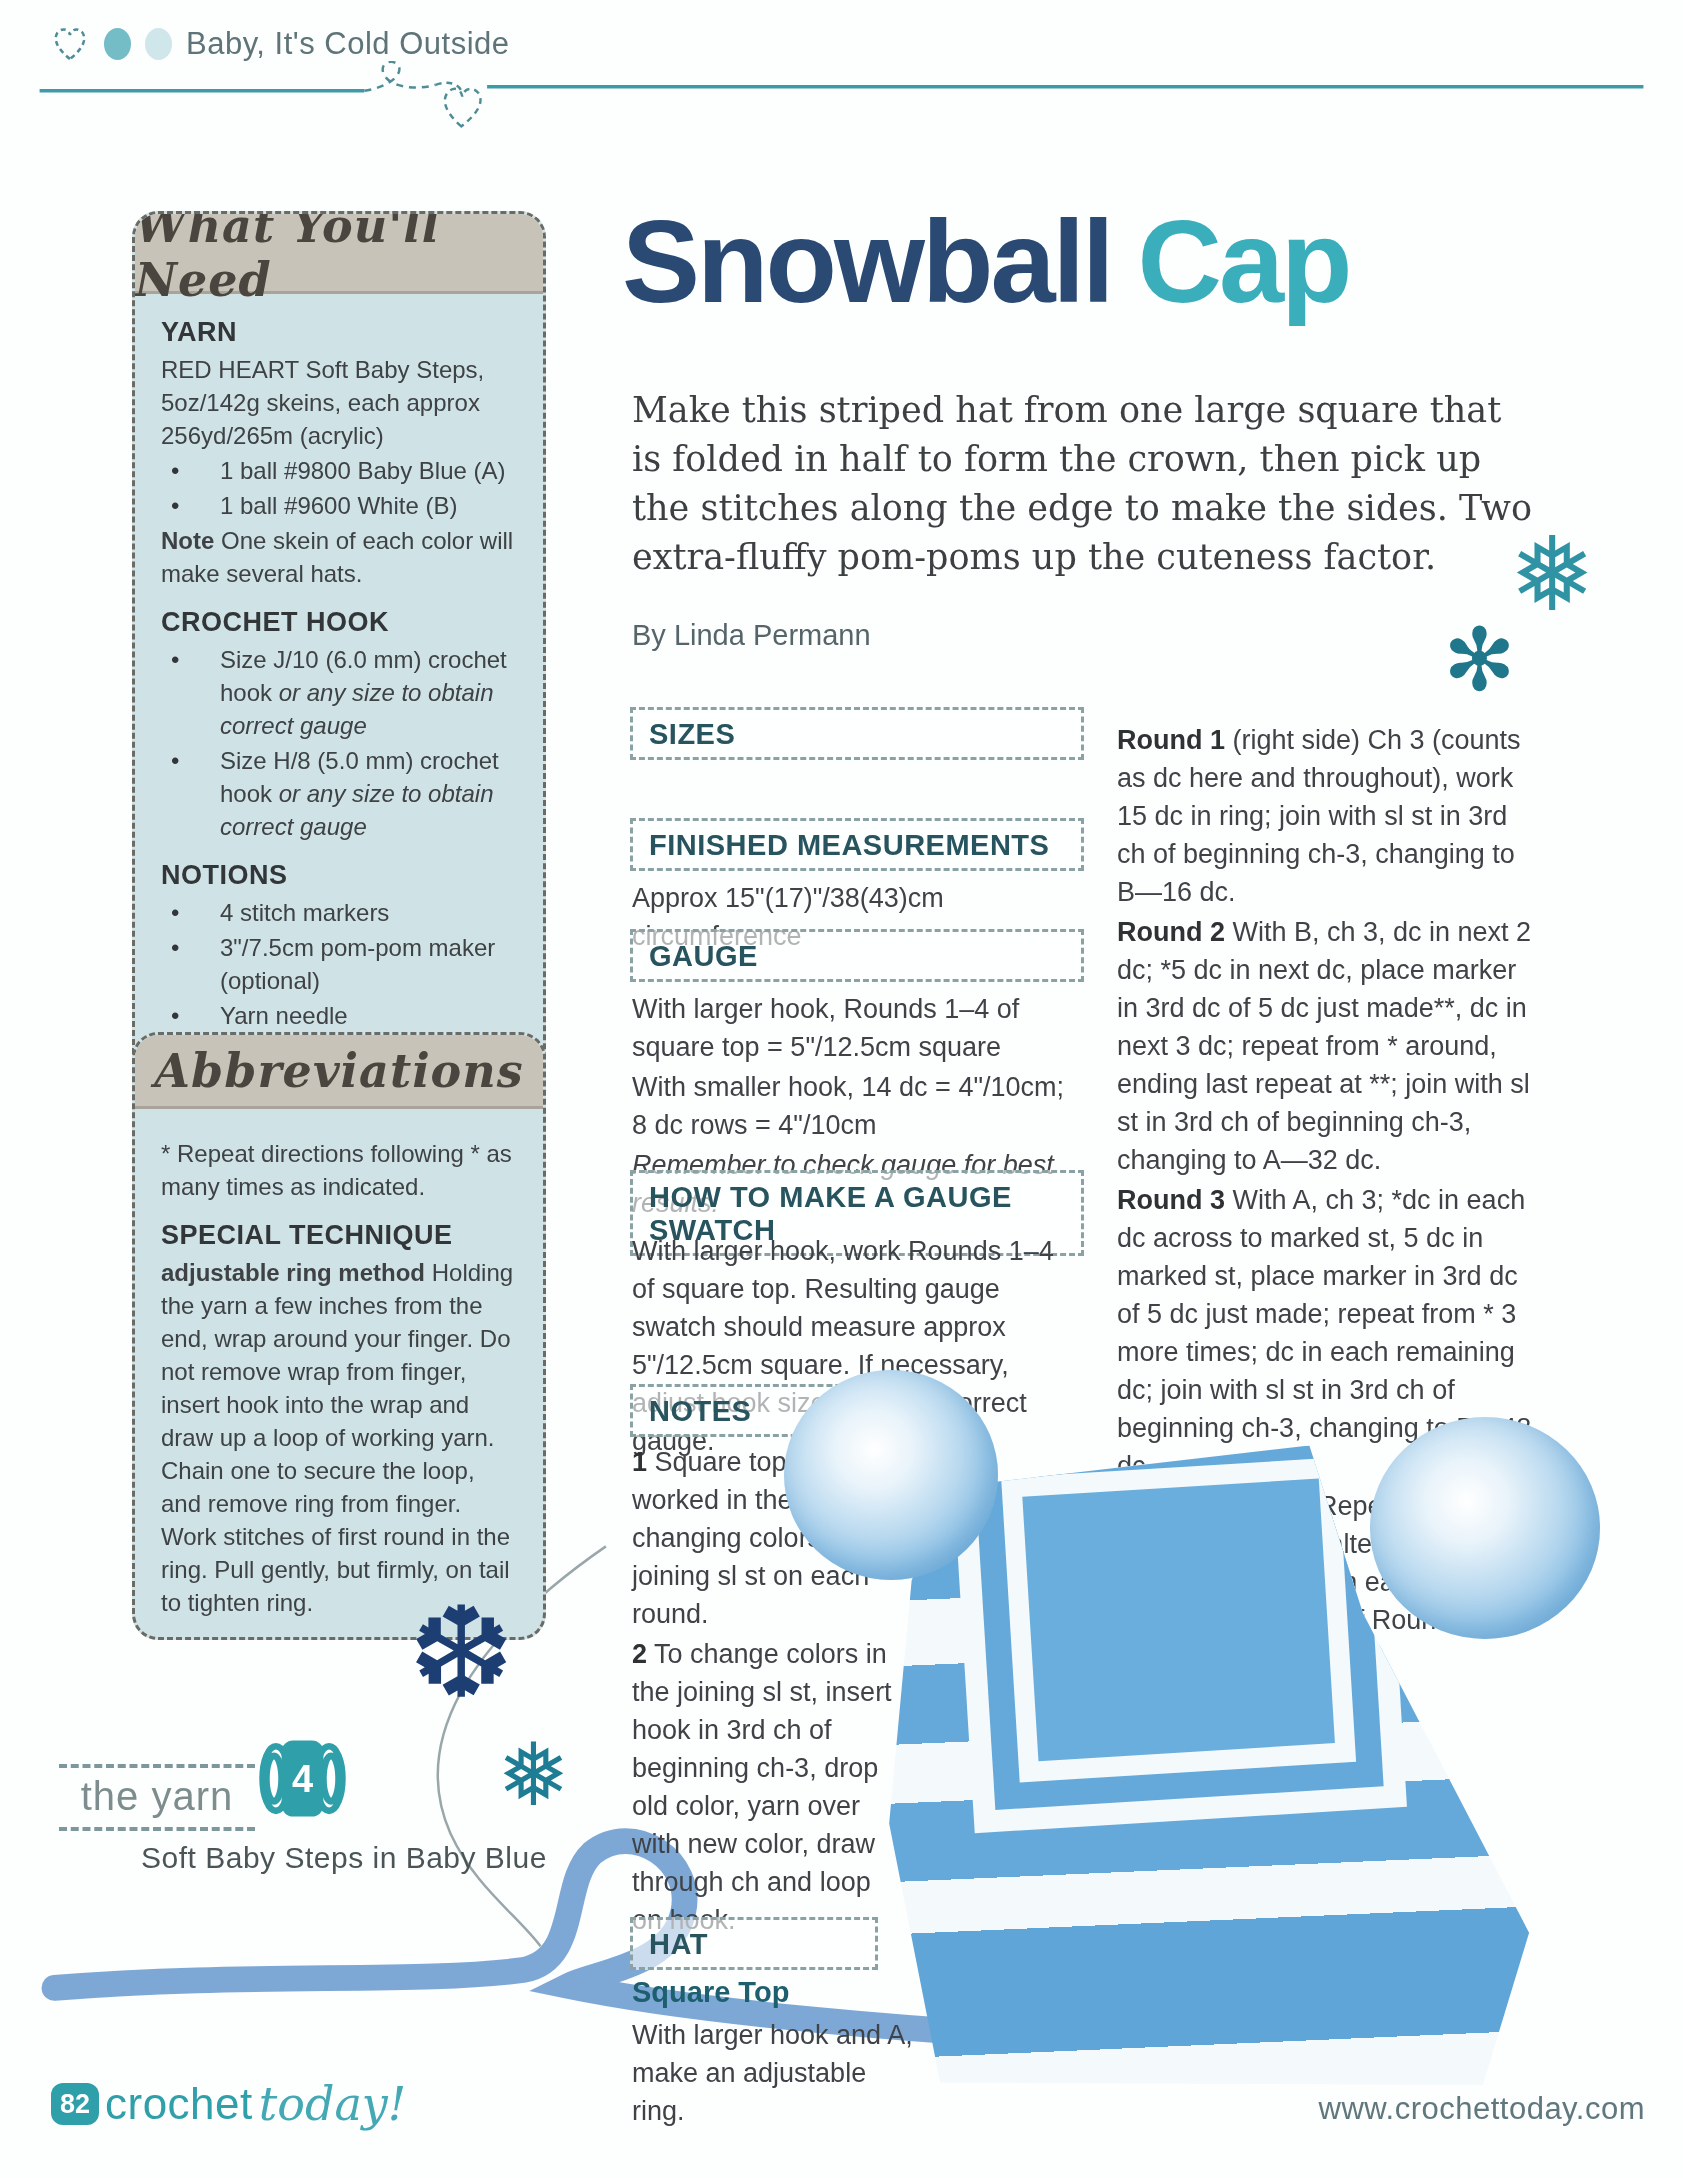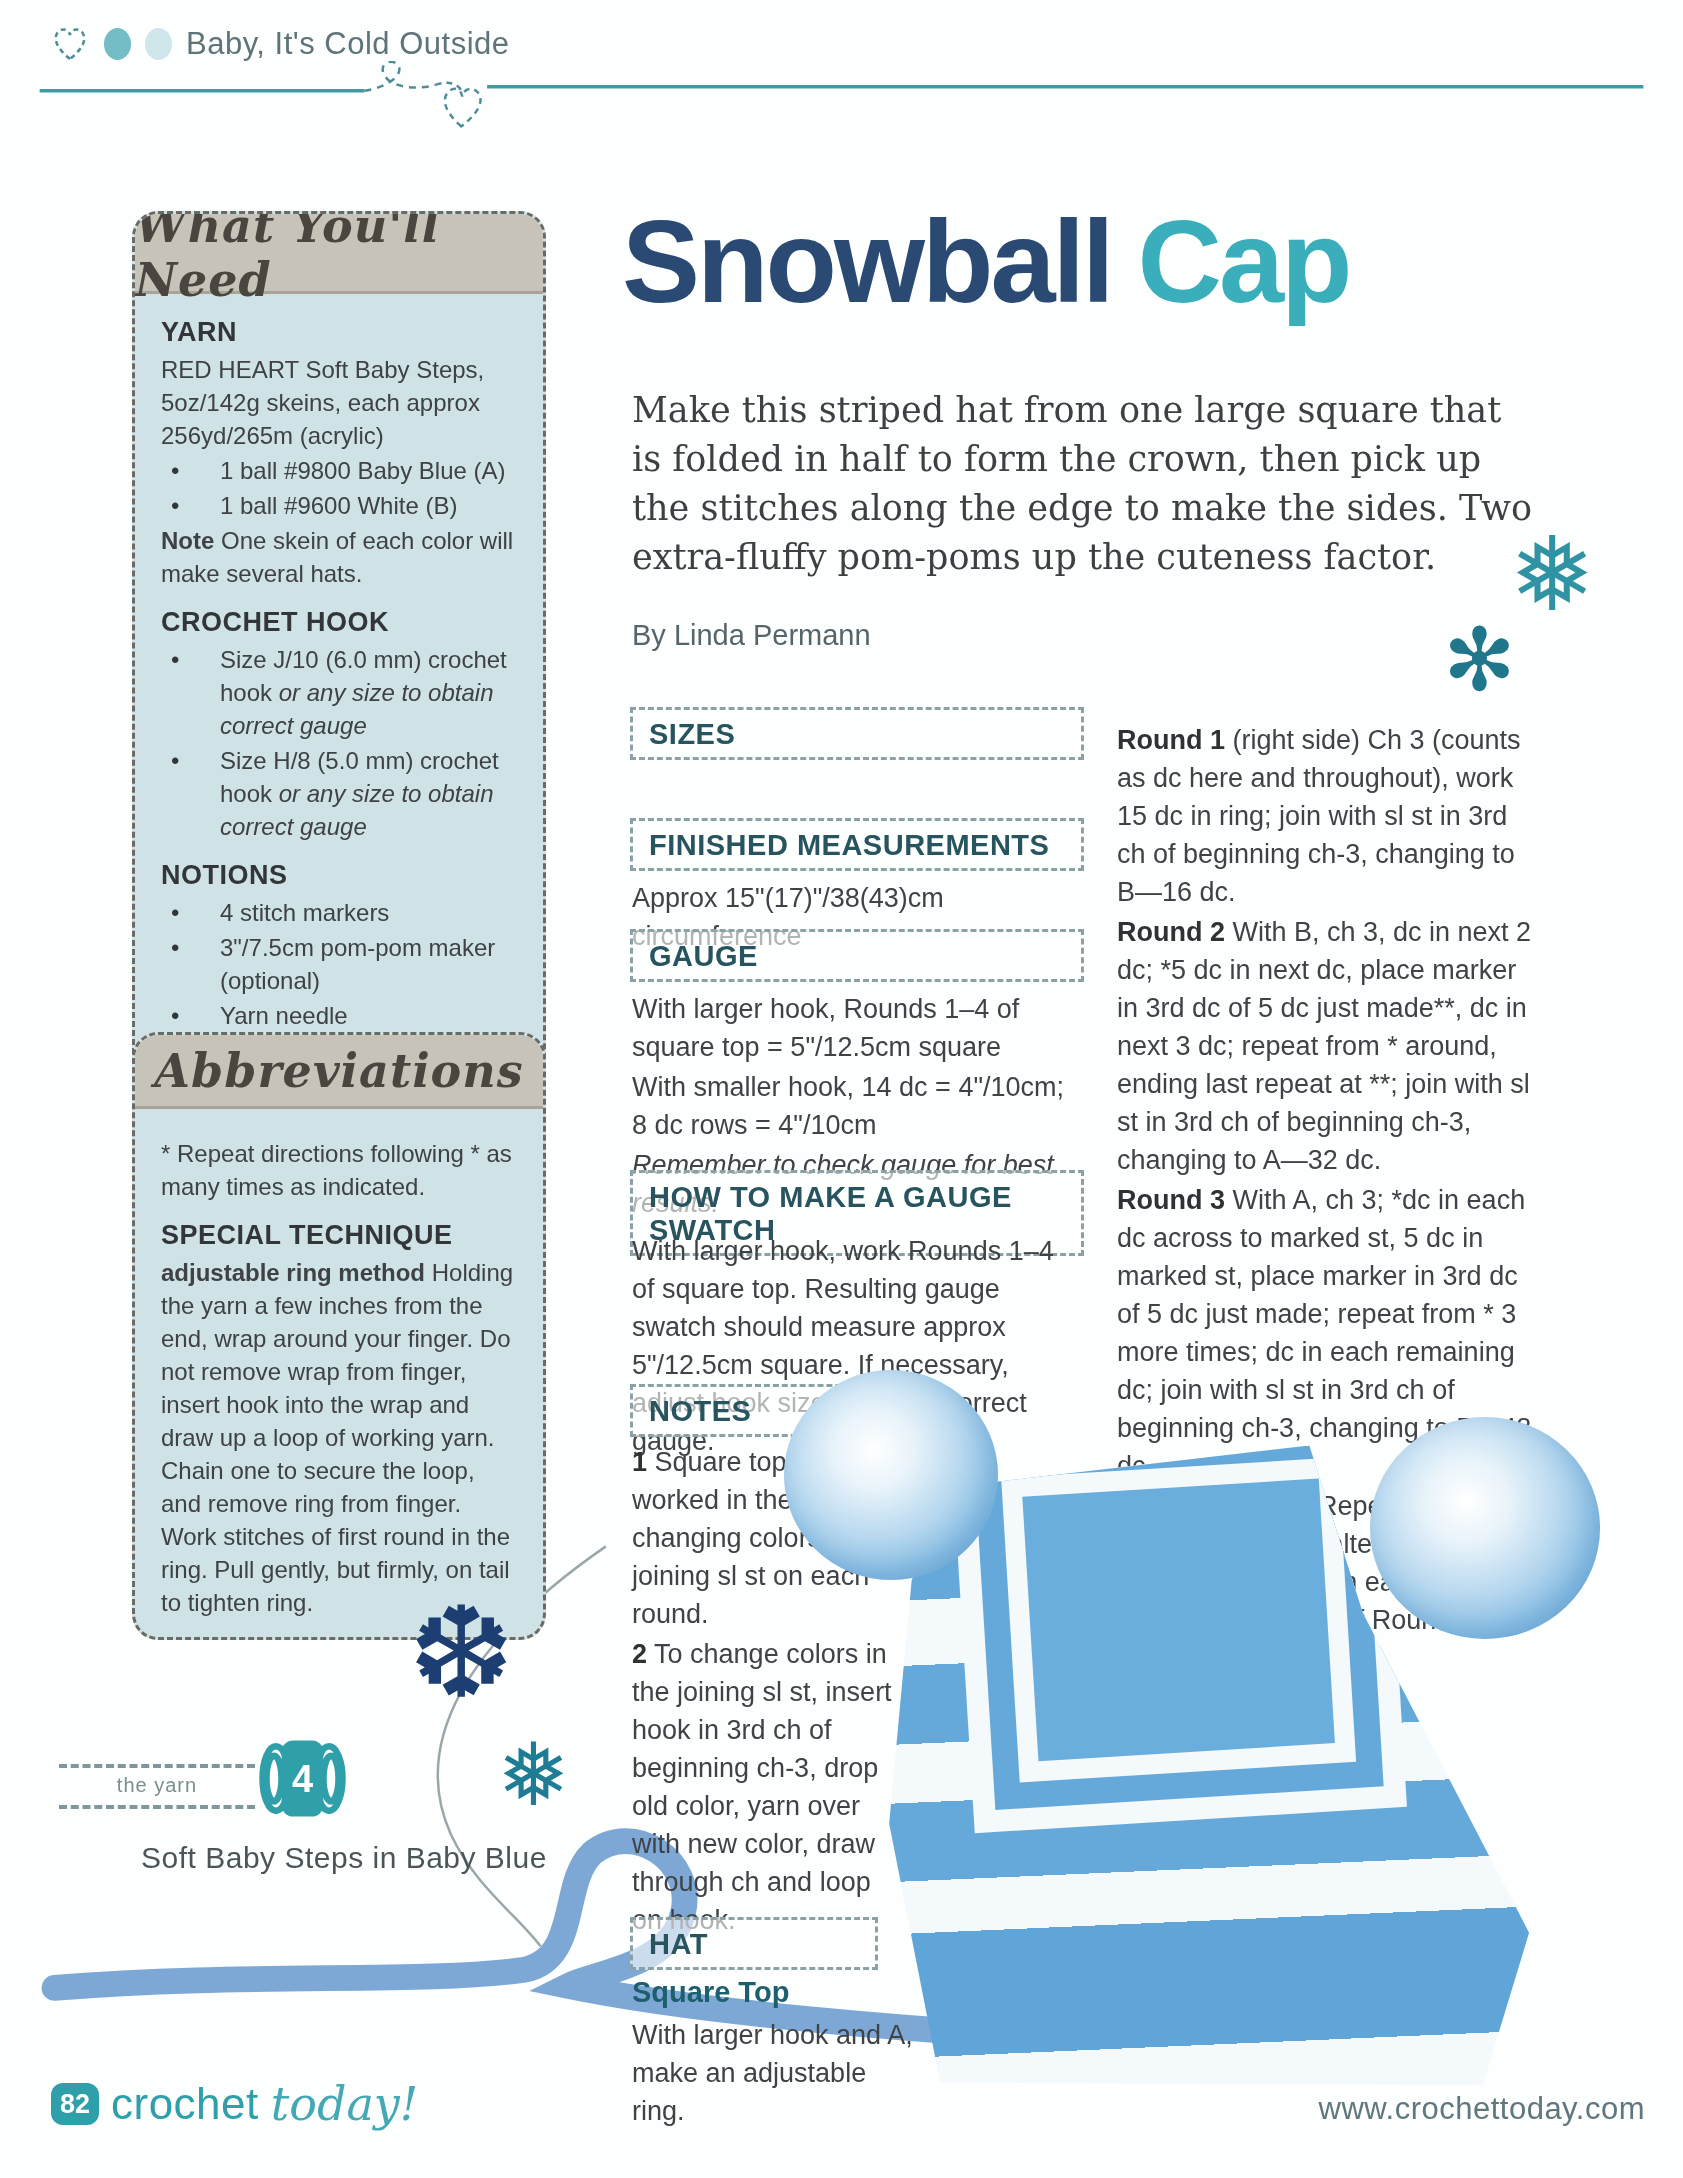--- a/index.html
+++ b/index.html
@@ -75,25 +75,25 @@
             background:linear-gradient(to bottom,
               #f4f9fc 0 9%, #64a9da 9% 21%, #f4f9fc 21% 31%, #64a9da 31% 43%,
               #f4f9fc 43% 52%, #64a9da 52% 64%, #f4f9fc 64% 72%, #5fa5d8 72% 91%, #f4f9fc 91% 100%);}
   .hat-square{position:absolute;left:156px;top:16px;width:297px;height:265px;transform:rotate(-1deg);
               background:#69aedd;border:20px solid #f4f9fc;
               box-shadow:0 0 0 26px #64a9da, 0 0 0 48px #f4f9fc;}
 
   
   .yarn-tag{left:59px;top:1764px;width:196px;border-top:4px dashed #7e979c;border-bottom:4px dashed #7e979c;
             padding:6px 0 8px 0;text-align:center;}
-  .yarn-tag-label{font-size:20px;color:#7d8d8d;letter-spacing:1px;}
+  .yarn-tag-label{font-size:40px;color:#7d8d8d;letter-spacing:1px;}
   .yarn-caption{left:141px;top:1841px;font-size:30px;color:#4b5558;letter-spacing:0.5px;}
 
   
-  .footer-brand{left:51px;top:2077px;display:flex;align-items:center;gap:12px;}
+  .footer-brand{left:51px;top:2077px;display:flex;align-items:center;gap:6px;}
   .page-badge{width:48px;height:42px;border-radius:12px;background:#2f9faa;color:#ffffff;
               display:flex;align-items:center;justify-content:center;font-size:27px;font-weight:bold;}
   .brand-word{font-size:44px;color:#2f9faa;letter-spacing:0.5px;}
   .brand-script{font-family:"DejaVu Serif",serif;font-style:italic;font-size:46px;color:#44a9b4;}
   .footer-url{right:38px;top:2091px;font-size:31px;color:#5f777d;letter-spacing:0.5px;}
 
   svg{display:block;}
 </style>
 </head>
 <body>

